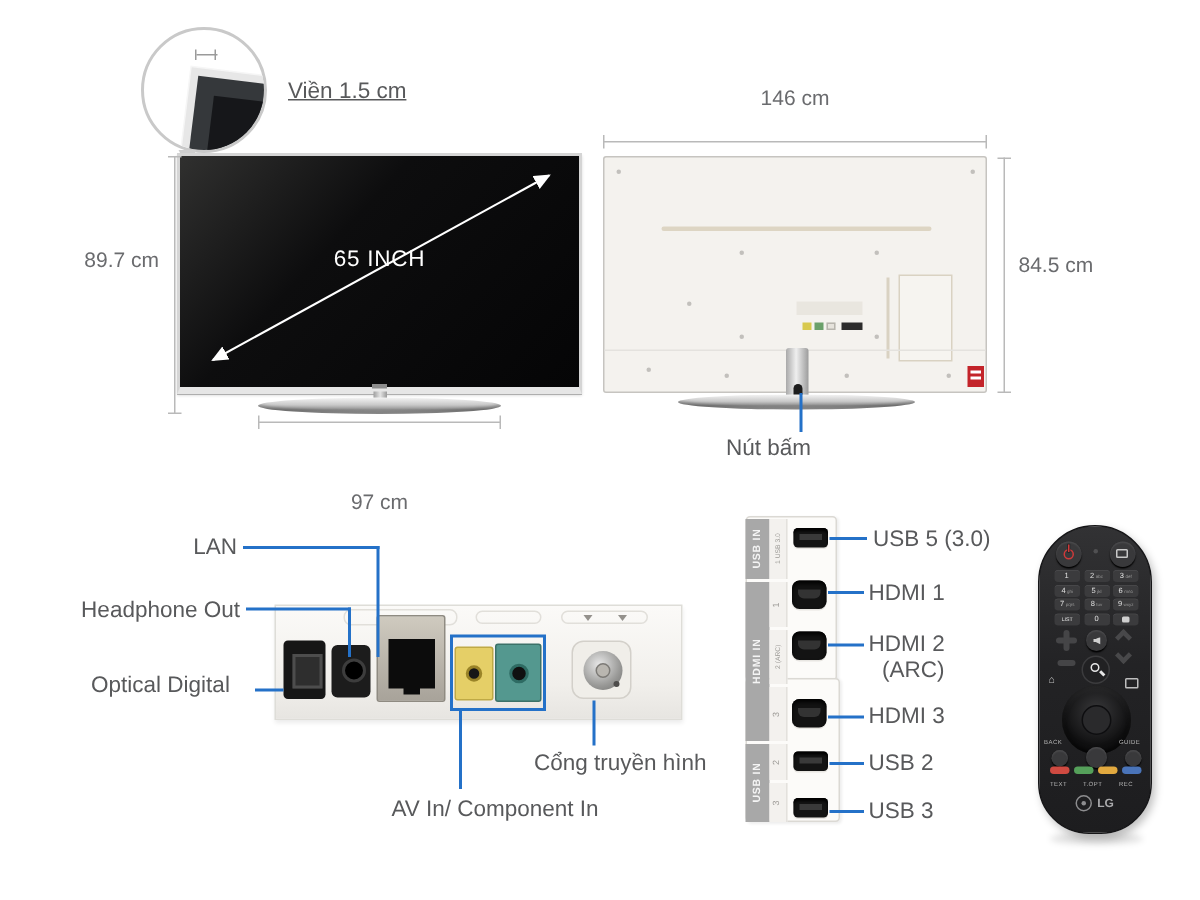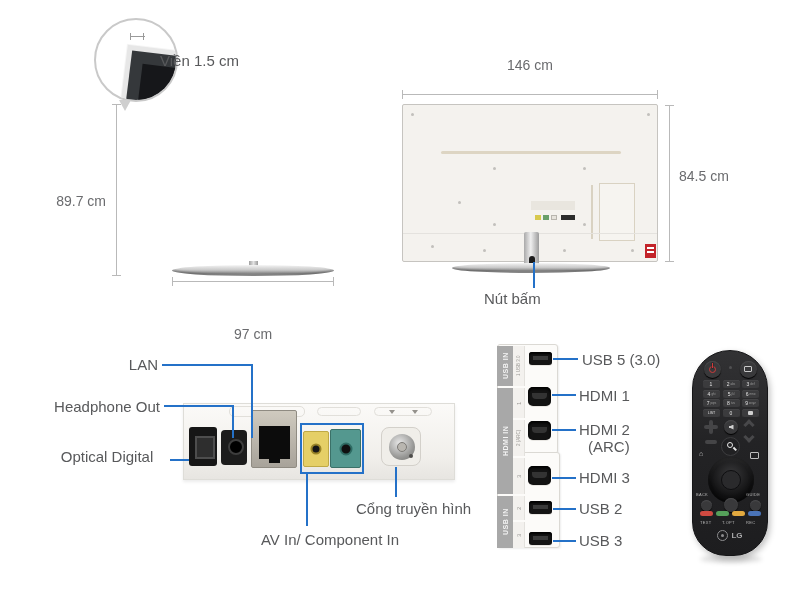--- a/index.html
+++ b/index.html
@@ -128,29 +128,43 @@
 
   <div class="mag-circle">
     <div class="mag-corner-outer">
       <div class="mag-corner-bezel">
         <div class="mag-corner-screen"></div>
       </div>
     </div>
     <div class="mag-measure"></div>
   </div>
   <div class="mag-tail"></div>
-  <div class="lbl" style="left:160px; top:52px;">Viền 1.5 cm</div>
-
+  <div class="lbl" style="left:192px; top:52px;text-decoration:underline;">Viền 1.5 cm</div>
+
+  <div class="tv-front">
+    <div class="tv-front-screen">
+      <svg width="100%" height="100%" viewBox="0 0 266 154" style="position:absolute;inset:0;">
+        <defs>
+          <marker id="ah" markerWidth="9" markerHeight="8" refX="7" refY="3.5" orient="auto-start-reverse">
+            <path d="M0,0 L8,3.5 L0,7 z" fill="#ffffff"></path>
+          </marker>
+        </defs>
+        <line x1="22" y1="136" x2="246" y2="13" stroke="#ffffff" stroke-width="1.4" marker-start="url(#ah)" marker-end="url(#ah)"></line>
+      </svg>
+      <div class="diag-label">65 INCH</div>
+    </div>
+    <div class="tv-front-logo"></div>
+  </div>
   <div class="front-neck"></div>
   <div class="stand-crescent" style="left:172px; top:265px; width:162px; height:11px;"></div>
 
   <div class="dimline" style="left:116px; top:104px; width:1px; height:172px;"></div>
   <div class="tick" style="left:112px; top:104px; width:9px; height:1px;"></div>
   <div class="tick" style="left:112px; top:275px; width:9px; height:1px;"></div>
-  <div class="dimlbl" style="left:26px; top:165px; width:80px; text-align:right;margin-top:28px;">89.7 cm</div>
+  <div class="dimlbl" style="left:26px; top:165px; width:80px; text-align:right;">89.7 cm</div>
 
   <div class="dimline" style="left:172px; top:281px; width:162px; height:1px;"></div>
   <div class="tick" style="left:172px; top:277px; width:1px; height:9px;"></div>
   <div class="tick" style="left:333px; top:277px; width:1px; height:9px;"></div>
   <div class="dimlbl" style="left:172px; top:290px; width:162px; text-align:center;margin-top:36px;">97 cm</div>
 
   <div class="dimlbl" style="left:402px; top:57px; width:256px; text-align:center;">146 cm</div>
   <div class="dimline" style="left:402px; top:94px; width:256px; height:1px;"></div>
   <div class="tick" style="left:402px; top:90px; width:1px; height:9px;"></div>
   <div class="tick" style="left:657px; top:90px; width:1px; height:9px;"></div>

